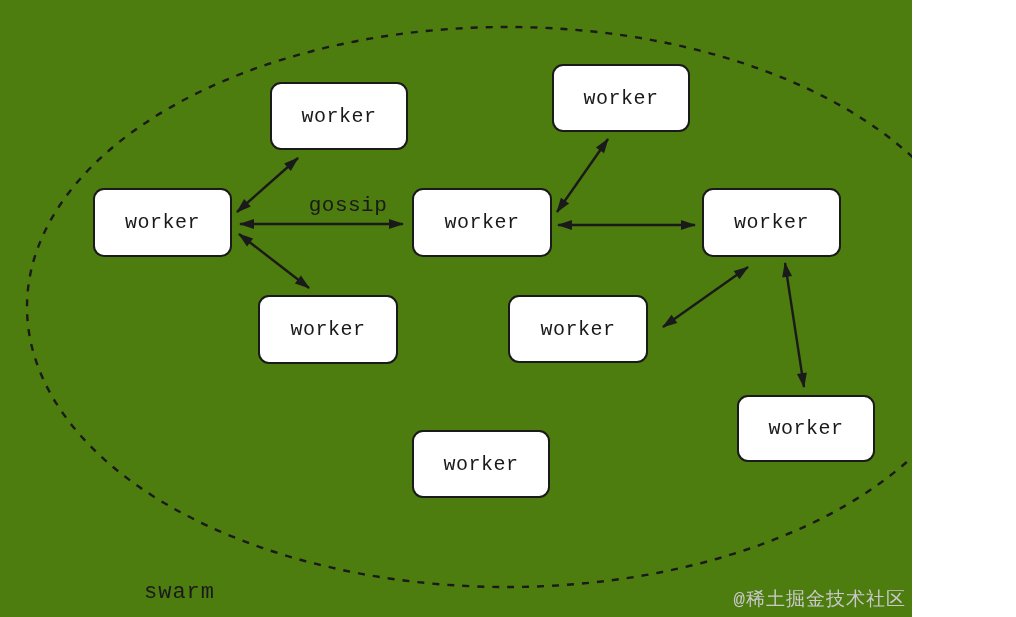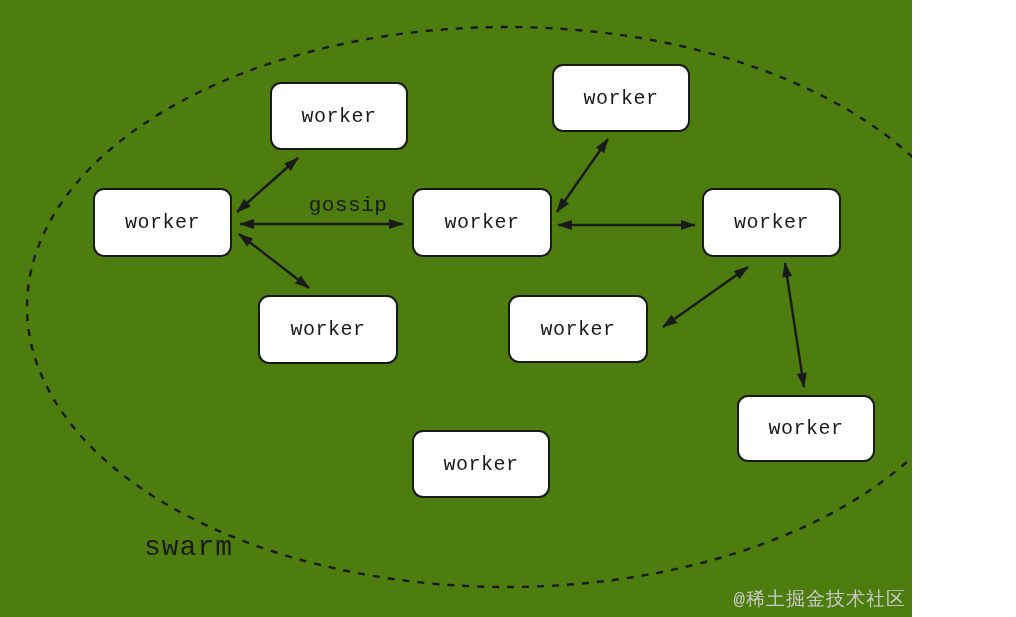--- a/index.html
+++ b/index.html
@@ -47,22 +47,23 @@
     position: absolute;
     color: #1a1a1a;
     white-space: nowrap;
   }
   .gossip-label {
     transform: translate(-50%, -100%);
     font-size: 21px;
     letter-spacing: 0.5px;
   }
   .swarm-label {
-    font-size: 28px;
+    font-size: 22px;
     letter-spacing: 1px;
+    margin-top: 48px;
   }
   .watermark {
     position: absolute;
     right: 6px;
     bottom: 5px;
     font-size: 19px;
     letter-spacing: 1px;
     color: #c9c9c9;
     margin-top: 26px;
   }

